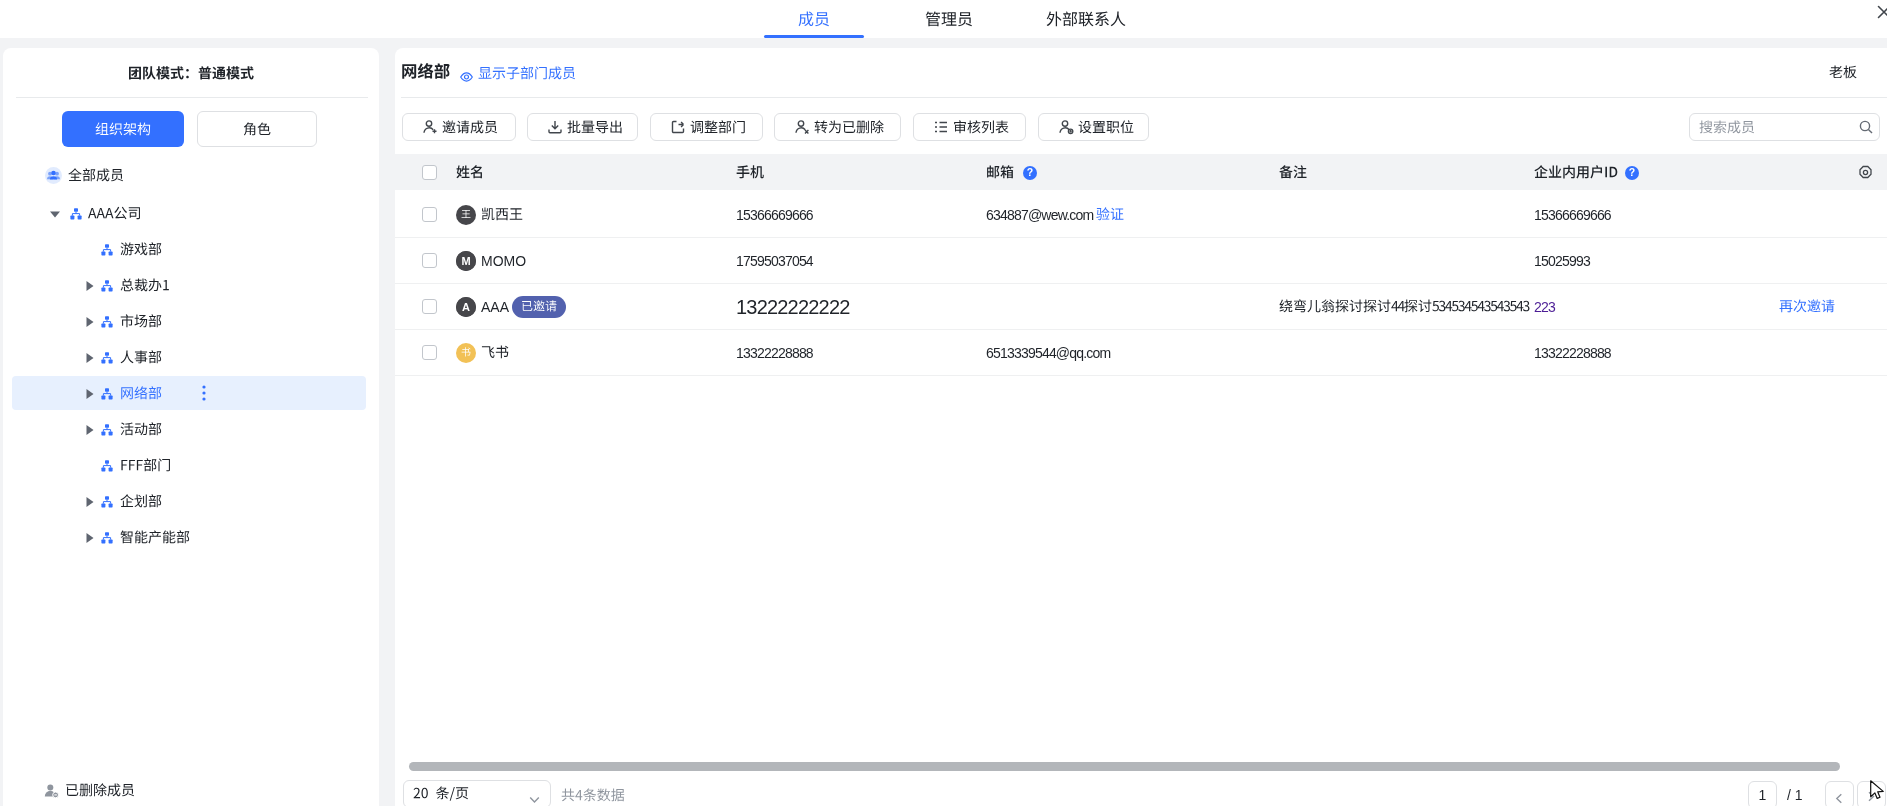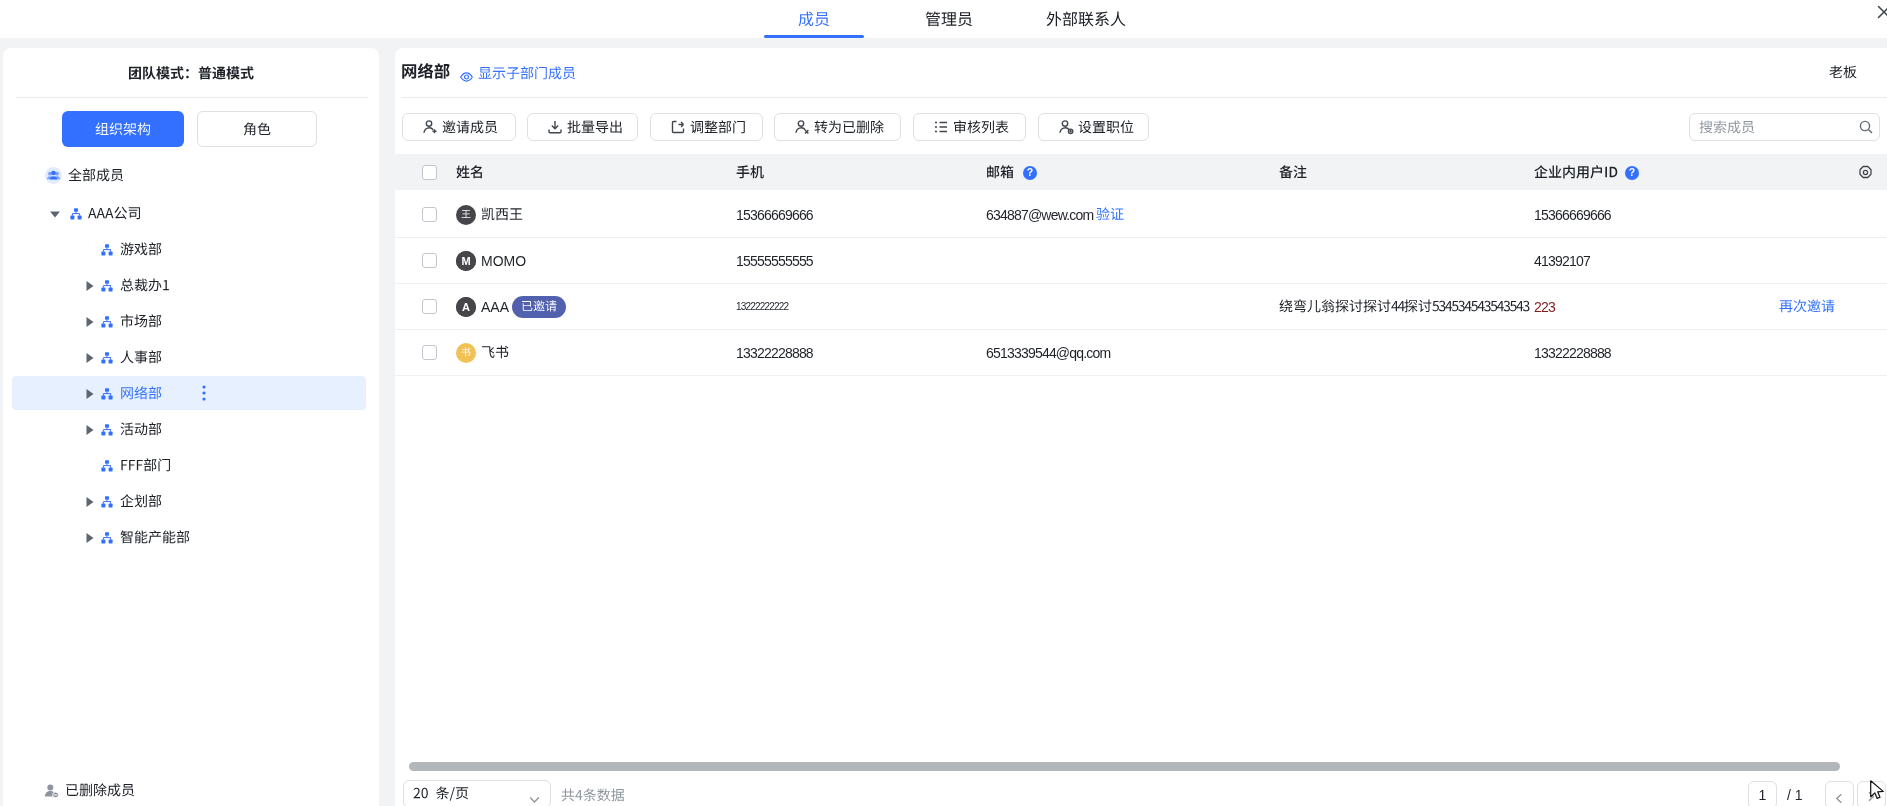--- a/index.html
+++ b/index.html
@@ -681,36 +681,36 @@
 <div style="position:absolute;left:521px;top:300.0px">
     <svg width="37" height="14" viewBox="0 0 37 14" style="display:block;overflow:visible">
       <g transform="translate(0,10.44) scale(0.012000,-0.012000)" fill="#ffffff">
         <use href="#gr46" x="0"></use>
         <use href="#gr57" x="1000"></use>
         <use href="#gr58" x="2000"></use>
       </g>
     </svg>
   </div>
 <div style="position:absolute;top:215.0px;transform:translateY(-50%);font-size:14px;color:#1f2329;font-weight:400;letter-spacing:-0.8px;white-space:pre;line-height:18px;left:736px">15366669666</div>
-<div style="position:absolute;top:261.0px;transform:translateY(-50%);font-size:14px;color:#1f2329;font-weight:400;letter-spacing:-0.8px;white-space:pre;line-height:18px;left:736px">15555555555</div>
-<div style="position:absolute;top:307.0px;transform:translateY(-50%);font-size:10px;color:#1f2329;font-weight:400;letter-spacing:-0.8px;white-space:pre;line-height:18px;left:736px">13222222222</div>
+<div style="position:absolute;top:261.0px;transform:translateY(-50%);font-size:14px;color:#1f2329;font-weight:400;letter-spacing:-0.8px;white-space:pre;line-height:18px;left:736px">17595037054</div>
+<div style="position:absolute;top:307.0px;transform:translateY(-50%);font-size:20px;color:#1f2329;font-weight:400;letter-spacing:-0.8px;white-space:pre;line-height:18px;left:736px">13222222222</div>
 <div style="position:absolute;top:353.0px;transform:translateY(-50%);font-size:14px;color:#1f2329;font-weight:400;letter-spacing:-0.8px;white-space:pre;line-height:18px;left:736px">13322228888</div>
 <div style="position:absolute;top:215.0px;transform:translateY(-50%);font-size:14px;color:#1f2329;font-weight:400;letter-spacing:-0.8px;white-space:pre;line-height:18px;left:986px">634887@wew.com</div>
 <div style="position:absolute;left:1096px;top:207.0px">
     <svg width="29" height="16" viewBox="0 0 29 16" style="display:block;overflow:visible">
       <g transform="translate(0,12.18) scale(0.014000,-0.014000)" fill="#3370ff">
         <use href="#gr97" x="0"></use>
         <use href="#gr98" x="1000"></use>
       </g>
     </svg>
   </div>
 <div style="position:absolute;top:353.0px;transform:translateY(-50%);font-size:14px;color:#1f2329;font-weight:400;letter-spacing:-0.8px;white-space:pre;line-height:18px;left:986px">6513339544@qq.com</div>
 <div style="position:absolute;top:215.0px;transform:translateY(-50%);font-size:14px;color:#1f2329;font-weight:400;letter-spacing:-0.8px;white-space:pre;line-height:18px;left:1534px">15366669666</div>
-<div style="position:absolute;top:261.0px;transform:translateY(-50%);font-size:14px;color:#1f2329;font-weight:400;letter-spacing:-0.8px;white-space:pre;line-height:18px;left:1534px">41392107</div>
-<div style="position:absolute;top:307.0px;transform:translateY(-50%);font-size:14px;color:#7f1d1d;font-weight:400;letter-spacing:-0.8px;white-space:pre;line-height:18px;left:1534px">223</div>
+<div style="position:absolute;top:261.0px;transform:translateY(-50%);font-size:14px;color:#1f2329;font-weight:400;letter-spacing:-0.8px;white-space:pre;line-height:18px;left:1534px">15025993</div>
+<div style="position:absolute;top:307.0px;transform:translateY(-50%);font-size:14px;color:#4c1d95;font-weight:400;letter-spacing:-0.8px;white-space:pre;line-height:18px;left:1534px">223</div>
 <div style="position:absolute;top:353.0px;transform:translateY(-50%);font-size:14px;color:#1f2329;font-weight:400;letter-spacing:-0.8px;white-space:pre;line-height:18px;left:1534px">13322228888</div>
 <div style="position:absolute;left:1279px;top:298.5px">
     <svg width="251" height="16" viewBox="0 0 251 16" style="display:block;overflow:visible">
       <g transform="translate(0,12.18) scale(0.014000,-0.014000)" fill="#1f2329">
         <use href="#gr99" x="0"></use>
         <use href="#gr100" x="1000"></use>
         <use href="#gr101" x="2000"></use>
         <use href="#gr102" x="3000"></use>
         <use href="#gr103" x="4000"></use>
         <use href="#gr104" x="5000"></use>

